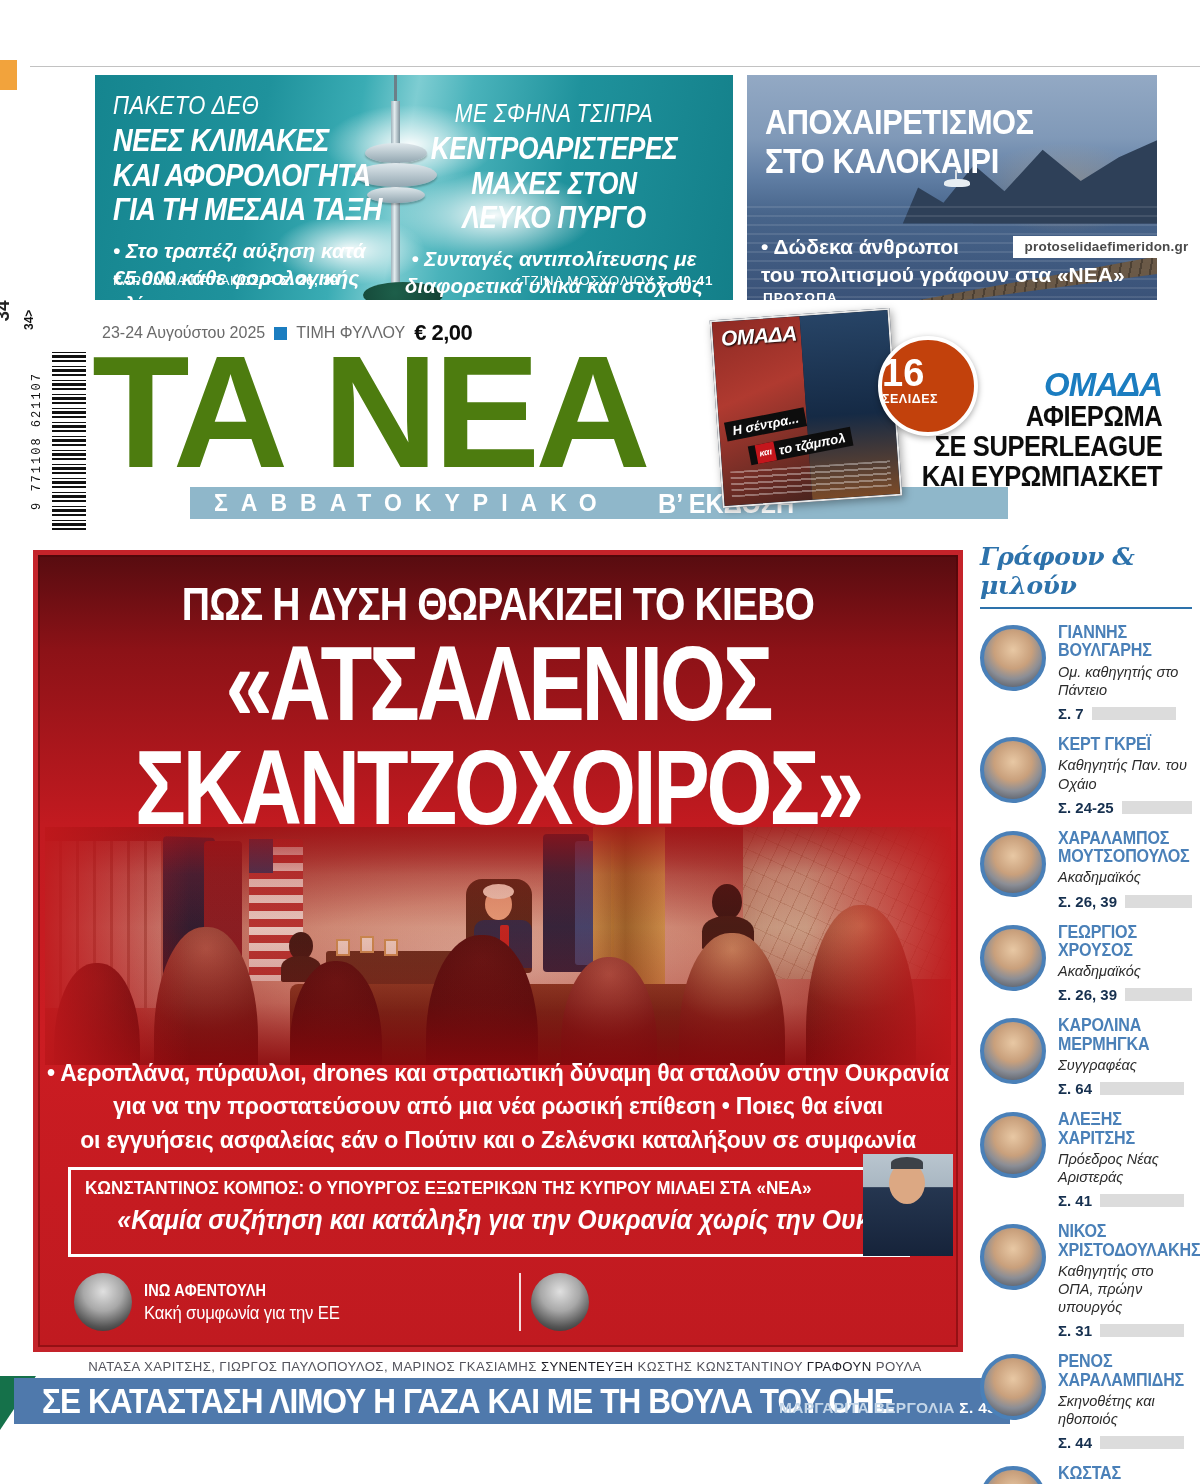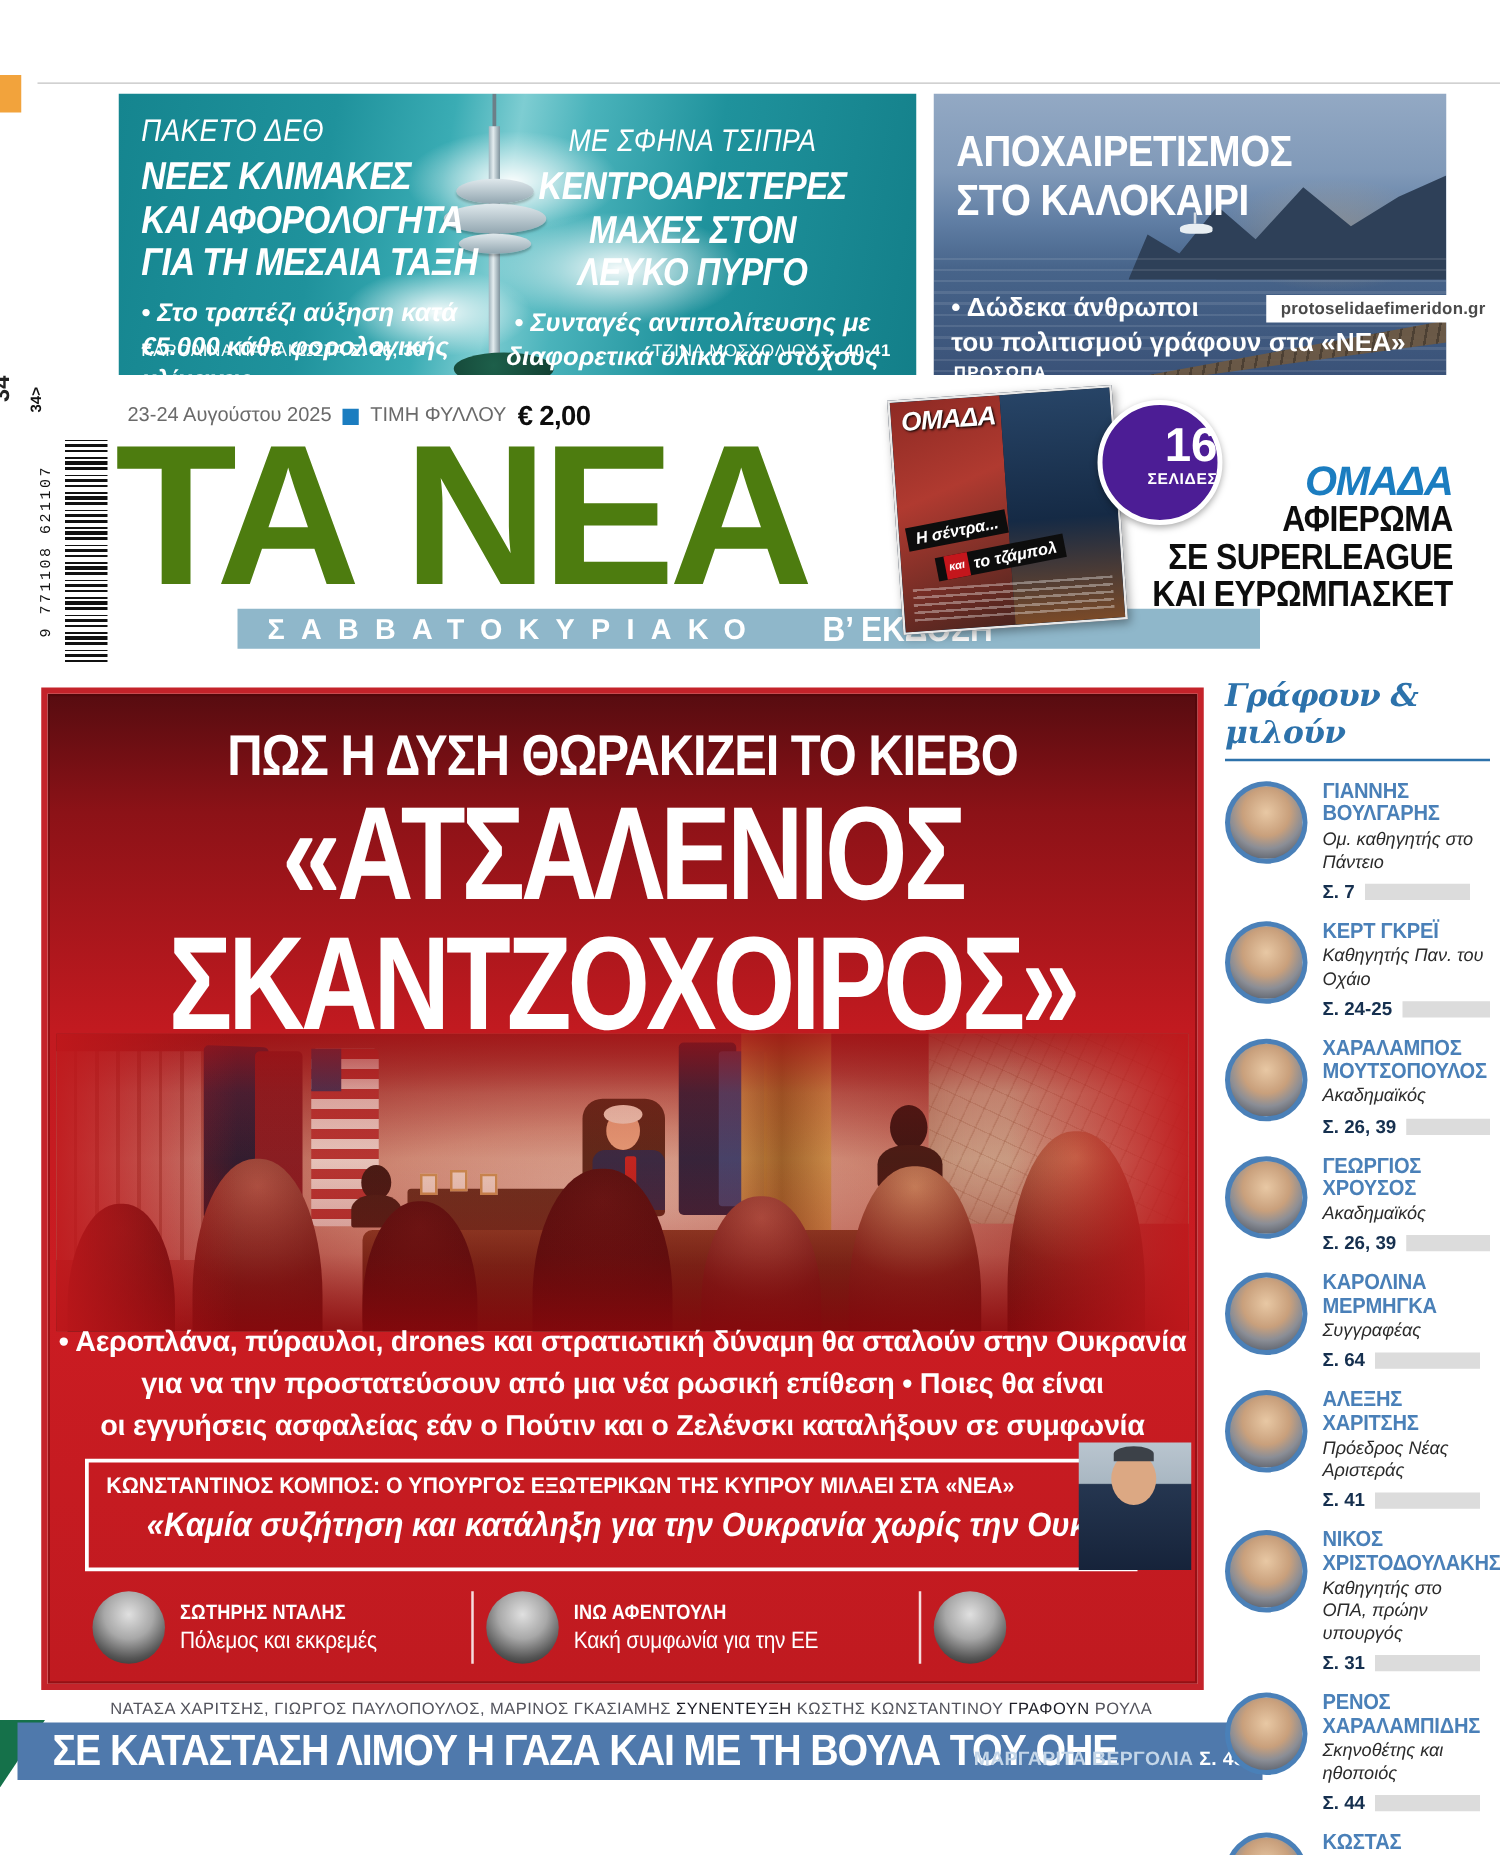--- a/index.html
+++ b/index.html
@@ -73,22 +73,22 @@
     background:#0c1a2e;box-shadow:2px 3px 8px rgba(0,0,0,.35);border:2px solid #e8e8e8;overflow:hidden;}
   .pc-left{position:absolute;left:0;top:0;width:50%;height:100%;background:linear-gradient(160deg,#8e2a24 0%,#b03a30 40%,#4a241e 100%);}
   .pc-right{position:absolute;left:50%;top:0;width:50%;height:100%;background:linear-gradient(180deg,#274466 0%,#152a45 55%,#7a4a28 100%);}
   .pc-title{position:absolute;left:8px;top:5px;color:#fff;font-size:21px;font-weight:800;font-style:italic;
     text-shadow:1px 1px 2px #000;letter-spacing:-.5px;}
   .pc-strip{position:absolute;background:#0d0d0d;color:#fff;font-weight:800;font-style:italic;
     font-size:13px;line-height:19px;padding:0 7px;transform:rotate(-7deg);white-space:nowrap;}
   .pc-kai{display:inline-block;background:#c4161c;color:#fff;font-size:9px;padding:0 3px;margin-right:4px;vertical-align:2px;}
   .pc-rows{position:absolute;left:8px;right:8px;bottom:8px;height:26px;
     background:repeating-linear-gradient(180deg,rgba(255,255,255,.35) 0 2px,rgba(0,0,0,0) 2px 6px);}
-  .badge{position:absolute;left:878px;top:320px;width:92px;height:92px;border-radius:50%;background:#4c1d95;
-    border:4px solid #fff;box-shadow:0 2px 6px rgba(0,0,0,.35);color:#fff;text-align:right;}
+  .badge{position:absolute;left:878px;top:336px;width:92px;height:92px;border-radius:50%;background:#c2410c;
+    border:4px solid #fff;box-shadow:0 2px 6px rgba(0,0,0,.35);color:#fff;text-align:left;}
   .badge .n{font-size:38px;font-weight:800;line-height:1;margin-top:14px;}
   .badge .l{font-size:12.5px;font-weight:800;letter-spacing:.5px;}
   .promo-brand{position:absolute;right:38px;top:368px;text-align:right;}
   .promo-brand .omada{color:#1b7dc0;font-size:33px;font-weight:800;font-style:italic;letter-spacing:-1px;line-height:1;}
   .promo-brand .line{color:#0d0d0d;font-size:29px;font-weight:800;line-height:1.04;transform:scaleX(.88);transform-origin:right;letter-spacing:-.5px;}
 
   
   .mainbox{position:absolute;left:33px;top:550px;width:930px;height:802px;
     border:5px solid #c4232a;box-sizing:border-box;
     background:linear-gradient(180deg,#570c10 0%,#8c1217 12%,#c21a20 34%,#cb1c22 60%,#c01a20 100%);
@@ -358,27 +358,20 @@
     <div class="l1">
       <b>ΚΩΝΣΤΑΝΤΙΝΟΣ ΚΟΜΠΟΣ:</b><span> Ο ΥΠΟΥΡΓΟΣ ΕΞΩΤΕΡΙΚΩΝ ΤΗΣ ΚΥΠΡΟΥ ΜΙΛΑΕΙ ΣΤΑ «ΝΕΑ»</span>
     </div>
     <div class="l2">«Καμία συζήτηση και κατάληξη για την Ουκρανία χωρίς την Ουκρανία»</div>
     <div class="kphoto"></div>
   </div>
 
   <div class="colrow">
     <div style="display:flex;width:100%;">
 
-        <div class="colm">
-          <div class="cphoto"></div>
-          <div>
-            <div class="cname condL">ΣΩΤΗΡΗΣ ΝΤΑΛΗΣ</div>
-            <div class="ctitle condL">Πόλεμος και εκκρεμές</div>
-          </div>
-        </div>
 
         <div class="colm">
           <div class="cphoto"></div>
           <div>
             <div class="cname condL">ΙΝΩ ΑΦΕΝΤΟΥΛΗ</div>
             <div class="ctitle condL">Κακή συμφωνία για την ΕΕ</div>
           </div>
         </div>
 
         <div class="colm">

